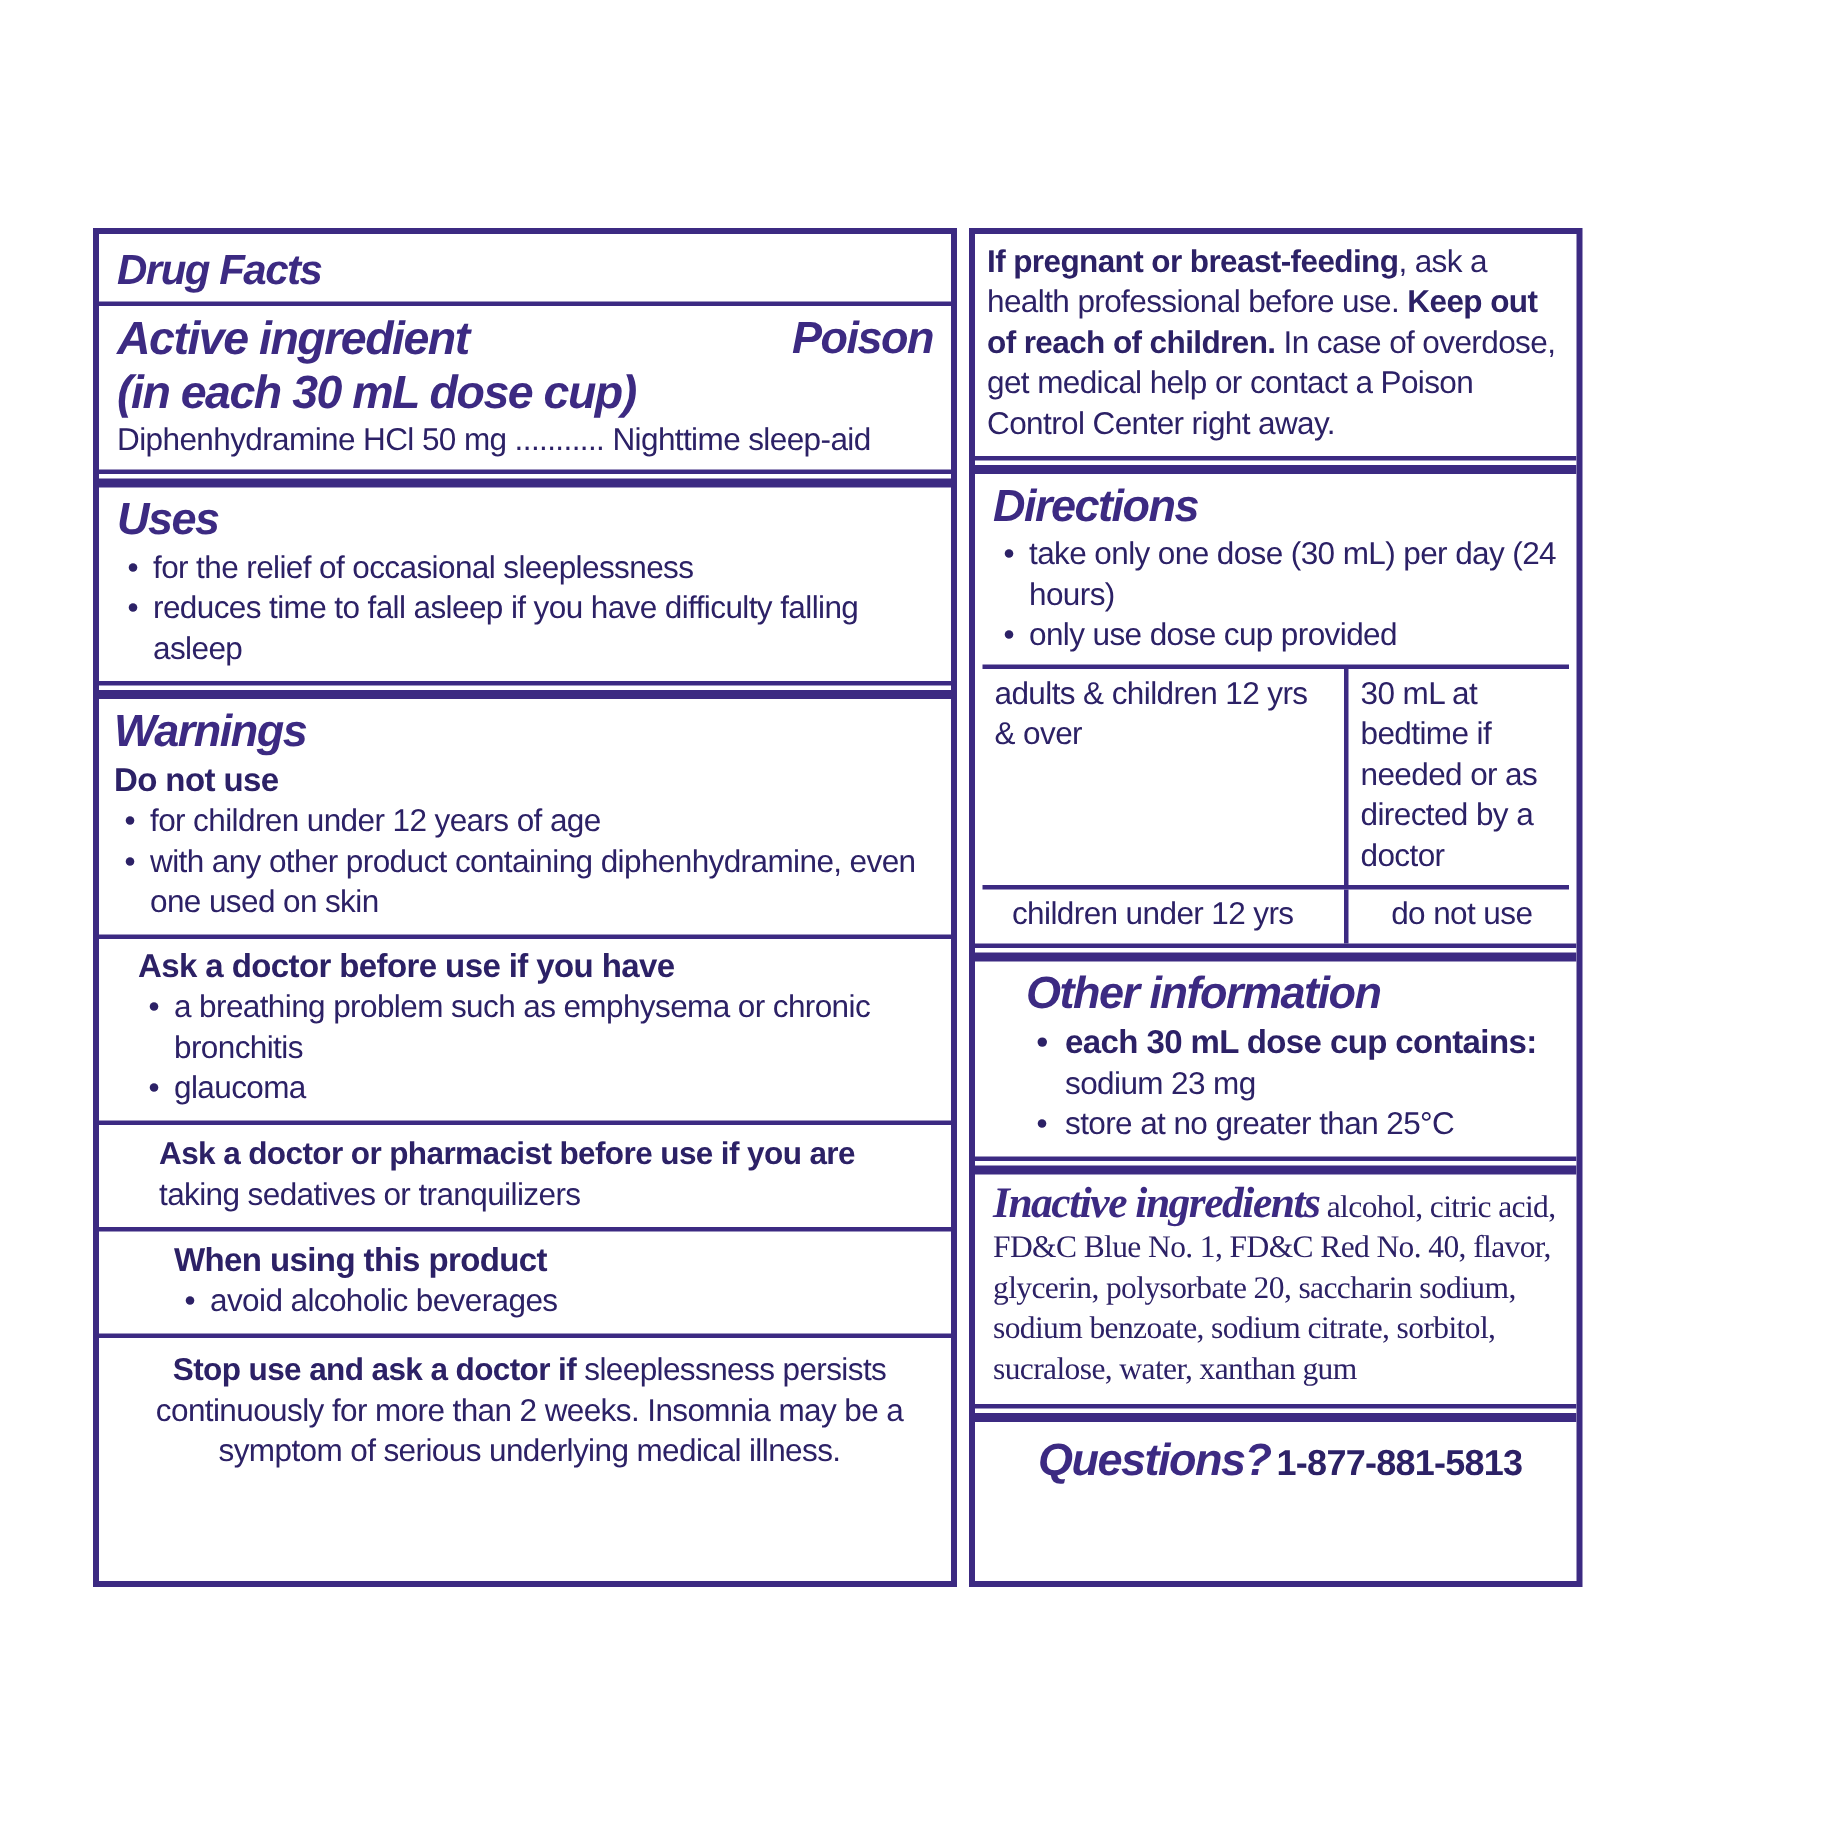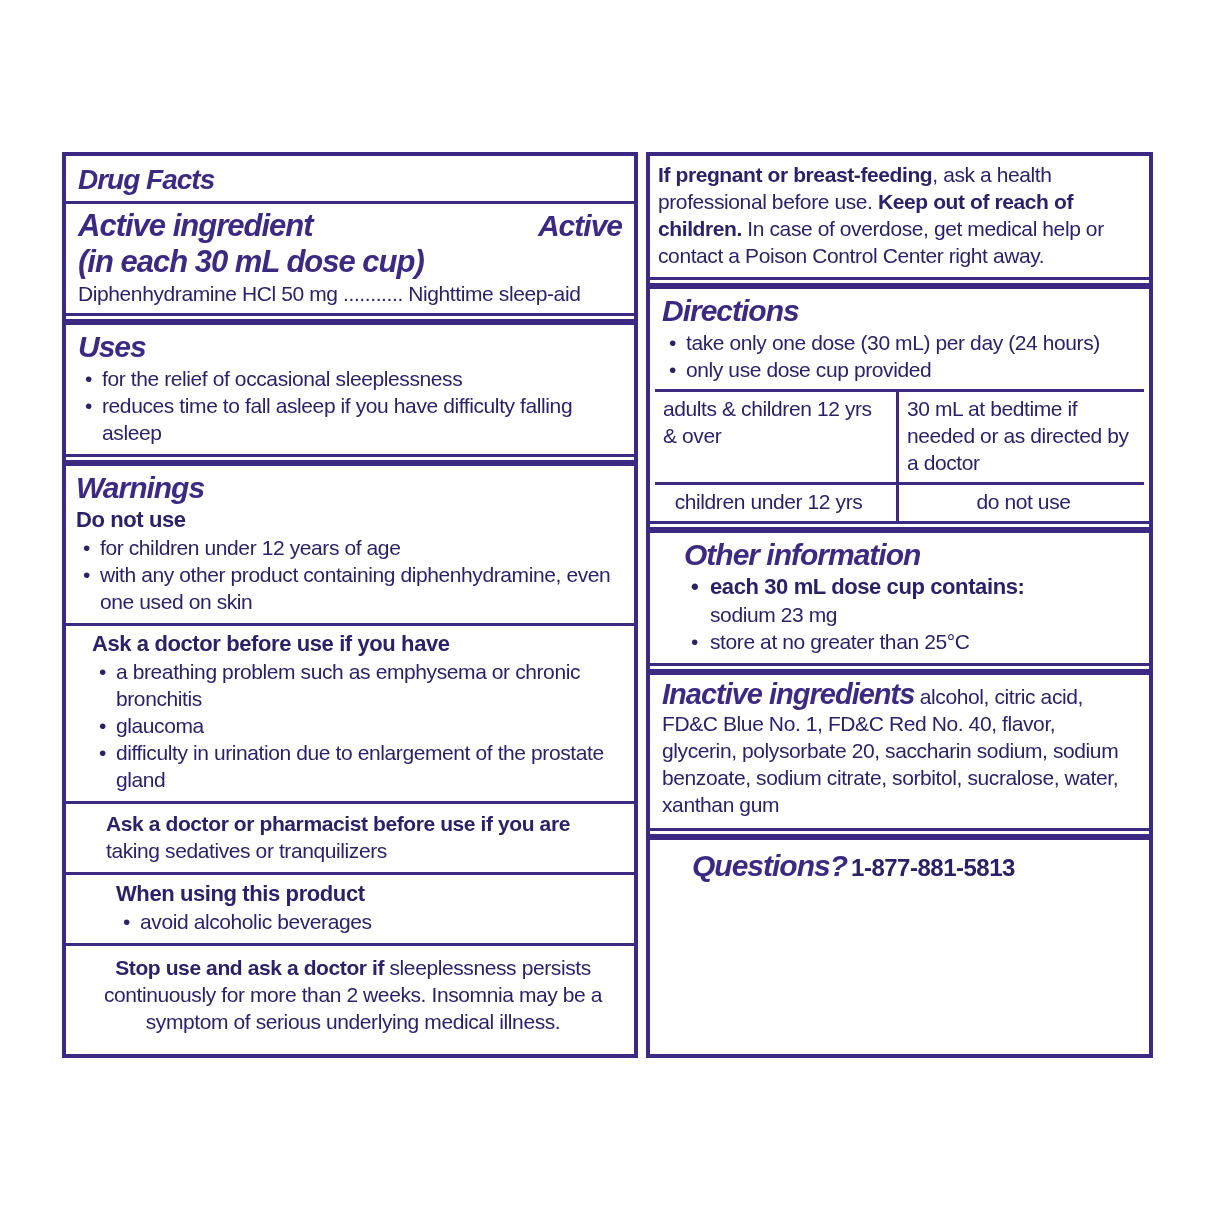--- a/index.html
+++ b/index.html
@@ -8,21 +8,21 @@
   }
   html,body{margin:0;padding:0;background:#fff;}
   .page{
     position:relative;width:1214px;height:1214px;background:#ffffff;
     font-family:"Liberation Sans",sans-serif;color:var(--ink);
     letter-spacing:-0.4px;
   }
   .panel{position:absolute;left:62px;top:152px;display:flex;gap:8px;}
   .col{border:4px solid var(--purple);background:#fff;box-sizing:border-box;overflow:hidden;}
   .col.left{width:576px;height:906px;}
-  .col.right{width:507px;height:906px;}
+  .col.right{width:409px;height:906px;}
 
   .sep-thin{border-top:3px solid var(--purple);}
   .sep-major{height:3px;border-top:3px solid var(--purple);border-bottom:6px solid var(--purple);}
 
   .sec{padding:4px 12px 8px 12px;}
   .body, .b{font-size:21px;line-height:27px;}
   .bold{font-weight:bold;}
 
   .h-drug{font-style:italic;font-weight:bold;font-size:28px;line-height:38px;color:var(--purple);letter-spacing:-1px;}
   .h2{font-style:italic;font-weight:bold;font-size:31px;line-height:36px;color:var(--purple);letter-spacing:-1px;}
@@ -47,42 +47,42 @@
   .dir-sec{padding:4px 8px 6px 12px;}
   .dose-table{margin:0 5px;border-top:3px solid var(--purple);font-size:21px;line-height:27px;}
   .dt-row{display:flex;gap:16px;}
   .dt-row + .dt-row{border-top:3px solid var(--purple);text-align:center;}
   .dt-who{width:225px;box-sizing:border-box;padding:3px 6px 6px 8px;}
   .dt-dose{flex:1;border-left:3px solid var(--purple);box-sizing:border-box;padding:3px 4px 6px 8px;}
 
   .other-sec{padding:4px 10px 8px 34px;}
   .other-sec .b{padding-left:26px;}
   .other-sec .sub-line{padding-left:26px;}
-  .inact-sec{padding:6px 14px 10px 12px;}
+  .inact-sec{padding:6px 14px 10px 12px;font-family:Liberation Serif, serif;}
   .h-inline{font-style:italic;font-weight:bold;font-size:29px;color:var(--purple);letter-spacing:-1px;}
   .quest-sec{padding:8px 10px 8px 42px;}
   .phone{font-weight:bold;font-size:24px;letter-spacing:-0.5px;}
 </style>
 </head>
 <body>
 
 <div class="page">
   <div class="panel">
 
     <div class="col left">
 
       <div class="sec title-sec">
         <span class="h-drug">Drug Facts</span>
       </div>
       <div class="sep-thin"></div>
 
       <div class="sec active-sec">
         <div class="head-row">
           <span class="h2">Active ingredient</span>
-          <span class="h3">Active</span>
+          <span class="h3">Poison</span>
         </div>
         <div class="h2">(in each 30 mL dose cup)</div>
         <div class="body">Diphenhydramine HCl 50 mg ........... Nighttime sleep-aid</div>
       </div>
       <div class="sep-major"></div>
 
       <div class="sec">
         <div class="h3">Uses</div>
         <div class="b">for the relief of occasional sleeplessness</div>
         <div class="b">reduces time to fall asleep if you have difficulty falling asleep</div>
@@ -94,21 +94,20 @@
         <div class="sh">Do not use</div>
         <div class="b">for children under 12 years of age</div>
         <div class="b">with any other product containing diphenhydramine, even one used on skin</div>
       </div>
       <div class="sep-thin"></div>
 
       <div class="sec askdoc-sec">
         <div class="sh">Ask a doctor before use if you have</div>
         <div class="b">a breathing problem such as emphysema or chronic bronchitis</div>
         <div class="b">glaucoma</div>
-        <div class="b">difficulty in urination due to enlargement of the prostate gland</div>
       </div>
       <div class="sep-thin"></div>
 
       <div class="sec pharm-sec body">
         <span class="bold">Ask a doctor or pharmacist before use if you are</span><span> taking sedatives or tranquilizers</span>
       </div>
       <div class="sep-thin"></div>
 
       <div class="sec when-sec">
         <div class="sh">When using this product</div>

